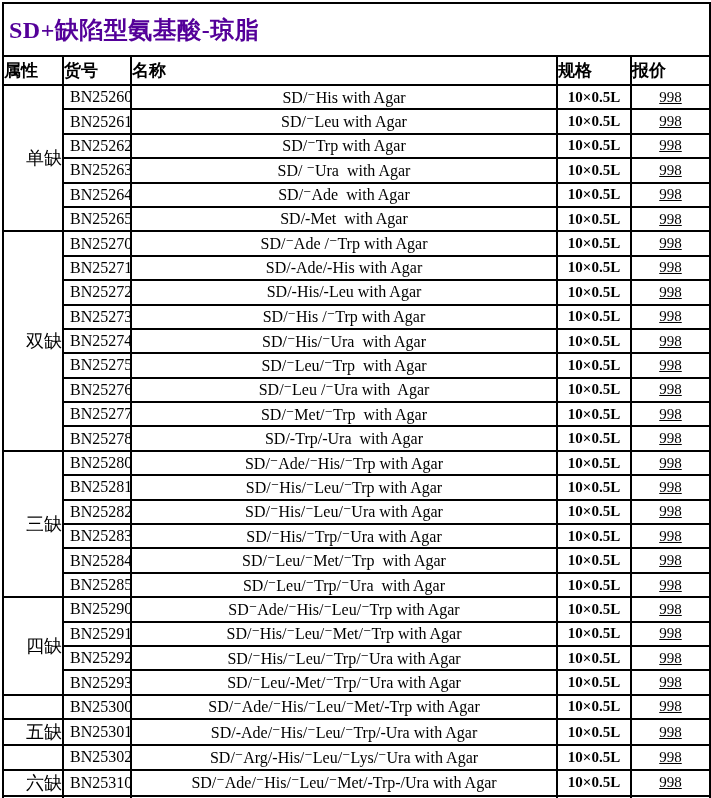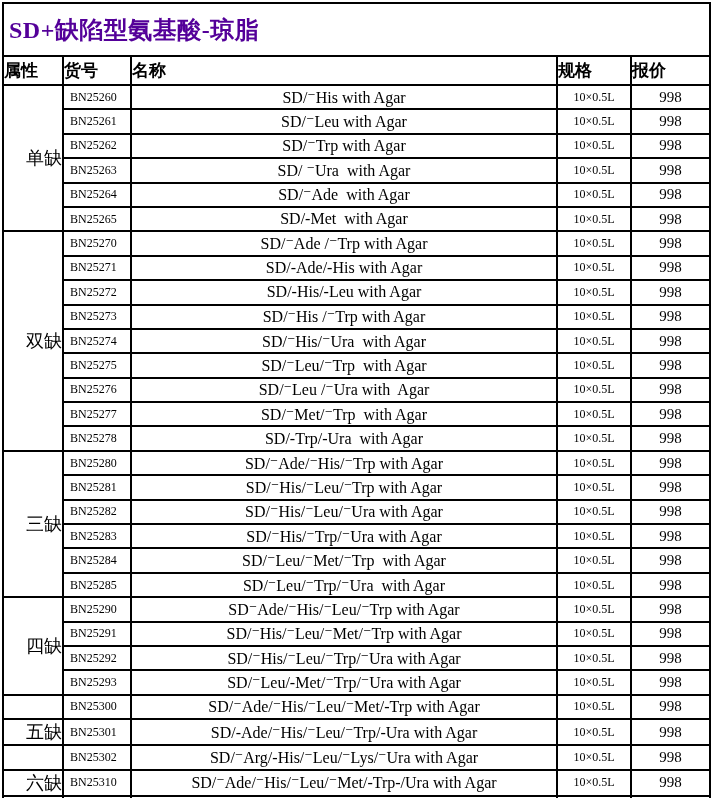--- a/index.html
+++ b/index.html
@@ -46,40 +46,42 @@
   tr.r{height:24.4px;}
   td.attr{
     text-align:right;
     vertical-align:middle;
     font-size:18px;
     font-weight:normal;
   }
   td.code{
     text-align:left;
     vertical-align:middle;
-    font-size:12px;
+    font-size:16px;
     padding-left:6px;
     white-space:nowrap;
   }
   td.name{
     text-align:center;
     vertical-align:middle;
     font-size:16px;
     white-space:pre;
   }
   td.spec{
     text-align:center;
     vertical-align:middle;
-    font-size:12px;
+    font-size:15px;
     white-space:nowrap;
+    font-weight:bold;
   }
   td.price{
     text-align:center;
     vertical-align:middle;
     font-size:15px;
+    text-decoration:underline;
   }
   tr.stub-row td{
     height:10px;
     border-bottom:none;
   }
 </style>
 </head>
 <body>
 
 <div class="sheet">

